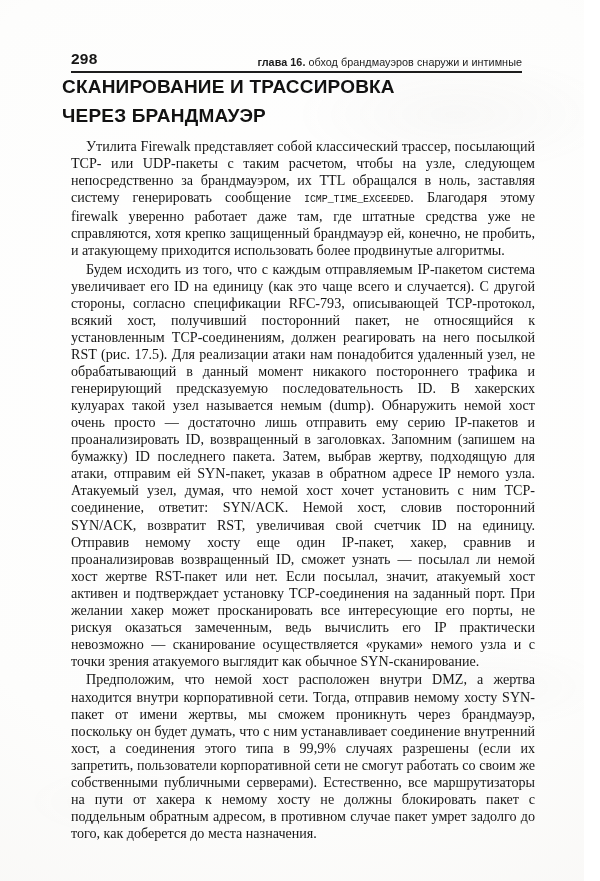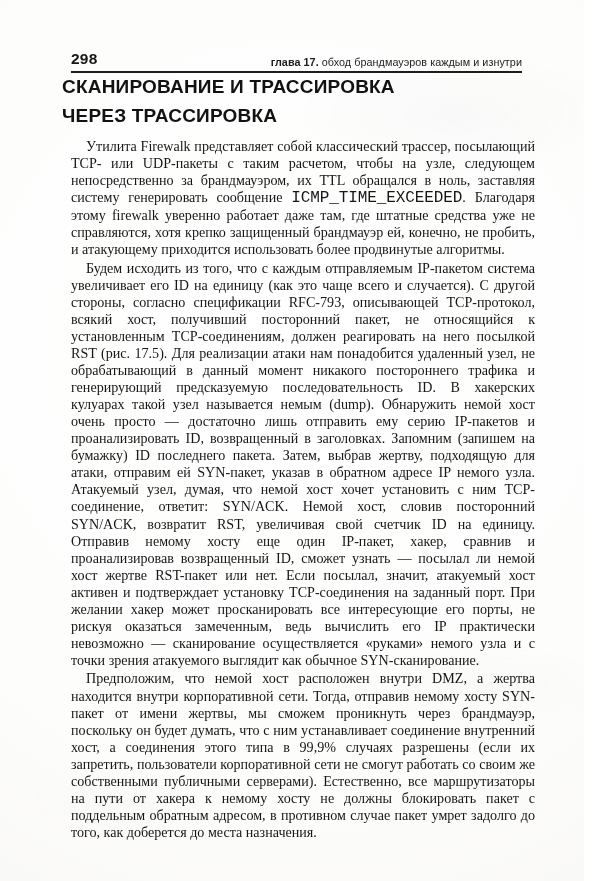--- a/index.html
+++ b/index.html
@@ -101,40 +101,40 @@
     text-indent: 15px;
     hyphens: none;
     color: #161616;
     font-family: "Liberation Serif", "DejaVu Serif", serif;
   }
   .body-text p + p {
     margin-top: 1.5px;
   }
   .mono {
     font-family: "Liberation Mono", "DejaVu Sans Mono", monospace;
-    font-size: 16px;
+    font-size: 10px;
     letter-spacing: -.1px;
   }
   .ital {
   }
 </style>
 </head>
 <body>
 
 <div class="page">
   <div class="scan-noise"></div>
 
   <div class="running-head">
     <span class="folio">298</span>
-    <span class="head-title"><span class="chap">глава 17.</span><span> обход брандмауэров каждым и изнутри</span></span>
+    <span class="head-title"><span class="chap">глава 16.</span><span> обход брандмауэров снаружи и интимные</span></span>
   </div>
 
   <div class="title-block">
     <div class="title-line">СКАНИРОВАНИЕ И ТРАССИРОВКА</div>
-    <div class="title-line">ЧЕРЕЗ ТРАССИРОВКА</div>
+    <div class="title-line">ЧЕРЕЗ БРАНДМАУЭР</div>
   </div>
 
   <div class="body-text">
 
     <p><span>Утилита Firewalk представляет собой классический трассер, посылающий TCP- или UDP-пакеты с таким расчетом, чтобы на узле, следующем непосредственно за брандмауэром, их TTL обращался в ноль, заставляя систему генерировать сообщение </span><span class="mono">ICMP_TIME_EXCEEDED</span><span>. Благодаря этому firewalk уверенно работает даже там, где штатные средства уже не справляются, хотя крепко защищенный брандмауэр ей, конечно, не пробить, и атакующему приходится использовать более продвинутые алгоритмы.</span></p>
 
     <p><span>Будем исходить из того, что с каждым отправляемым IP-пакетом система увеличивает его ID на единицу (как это чаще всего и случается). С другой стороны, согласно спецификации RFC-793, описывающей TCP-протокол, всякий хост, получивший посторонний пакет, не относящийся к установленным TCP-соединениям, должен реагировать на него посылкой RST (рис. 17.5). Для реализации атаки нам понадобится удаленный узел, не обрабатывающий в данный момент никакого постороннего трафика и генерирующий предсказуемую последовательность ID. В хакерских кулуарах такой узел называется </span><span class="ital">немым</span><span> (dump). Обнаружить немой хост очень просто — достаточно лишь отправить ему серию IP-пакетов и проанализировать ID, возвращенный в заголовках. Запомним (запишем на бумажку) ID последнего пакета. Затем, выбрав жертву, подходящую для атаки, отправим ей SYN-пакет, указав в обратном адресе IP немого узла. Атакуемый узел, думая, что немой хост хочет установить с ним TCP-соединение, ответит: SYN/ACK. Немой хост, словив посторонний SYN/ACK, возвратит RST, увеличивая свой счетчик ID на единицу. Отправив немому хосту еще один IP-пакет, хакер, сравнив и проанализировав возвращенный ID, сможет узнать — посылал ли немой хост жертве RST-пакет или нет. Если посылал, значит, атакуемый хост активен и подтверждает установку TCP-соединения на заданный порт. При желании хакер может просканировать все интересующие его порты, не рискуя оказаться замеченным, ведь вычислить его IP практически невозможно — сканирование осуществляется «руками» немого узла и с точки зрения атакуемого выглядит как обычное SYN-сканирование.</span></p>
 
     <p><span>Предположим, что немой хост расположен внутри DMZ, а жертва находится внутри корпоративной сети. Тогда, отправив немому хосту SYN-пакет от имени жертвы, мы сможем проникнуть через брандмауэр, поскольку он будет думать, что с ним устанавливает соединение внутренний хост, а соединения этого типа в 99,9% случаях разрешены (если их запретить, пользователи корпоративной сети не смогут работать со своим же собственными публичными серверами). Естественно, все маршрутизаторы на пути от хакера к немому хосту не должны блокировать пакет с поддельным обратным адресом, в противном случае пакет умрет задолго до того, как доберется до места назначения.</span></p>
   </div>

